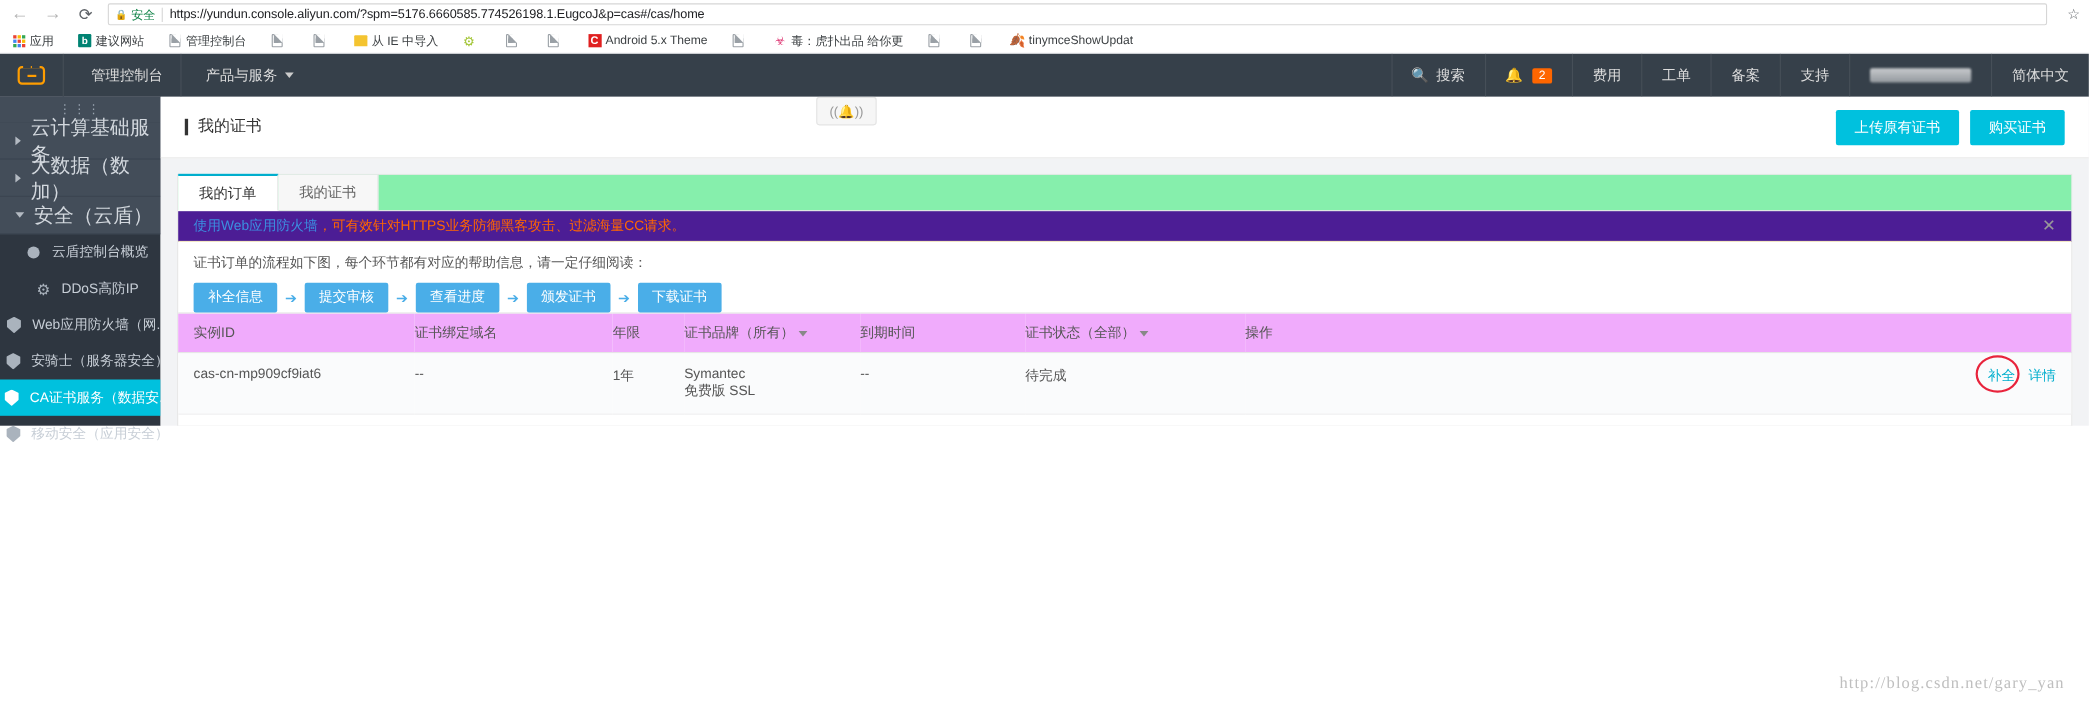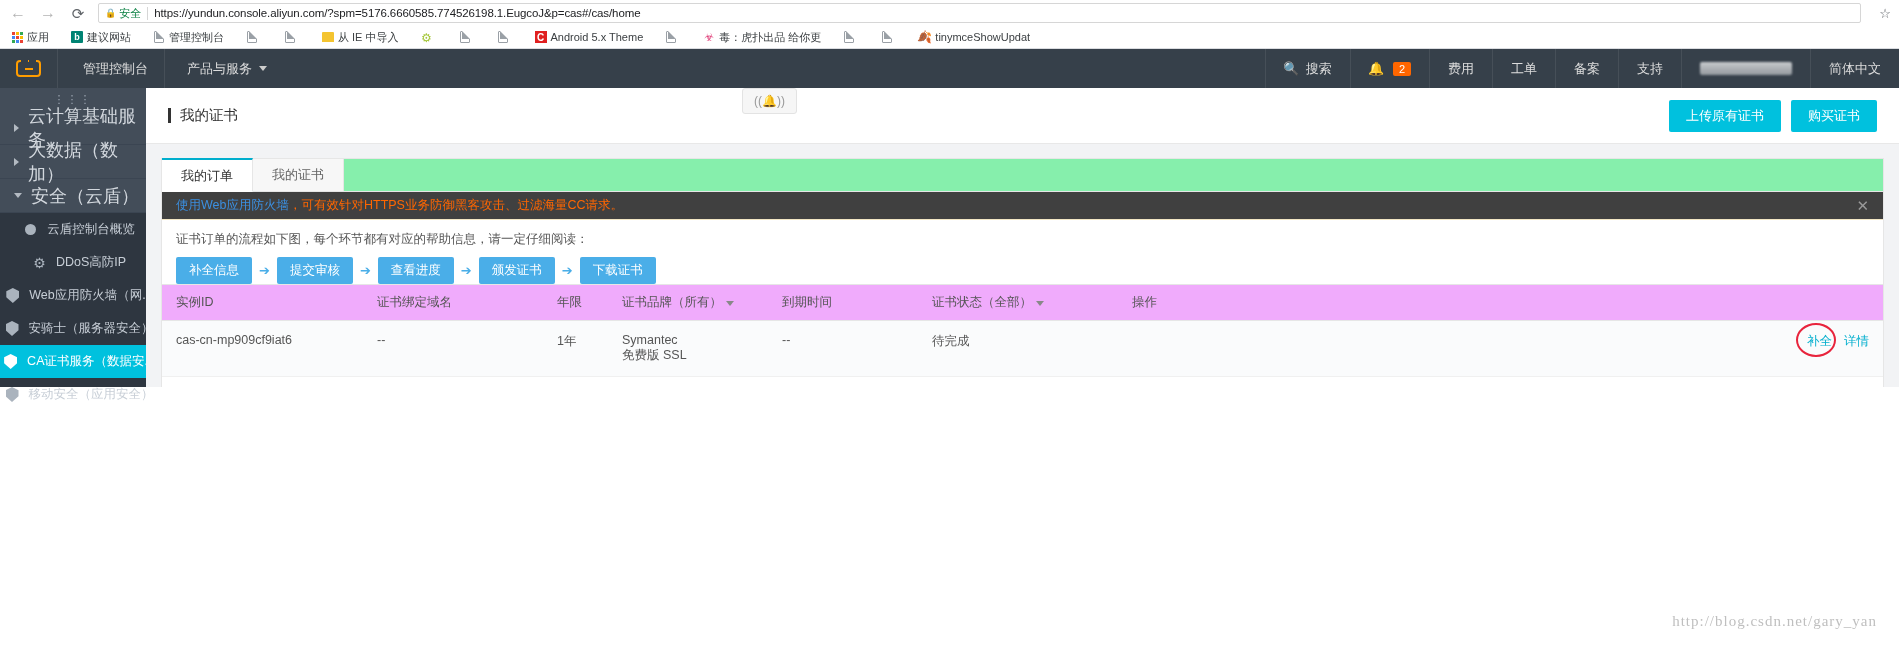--- a/index.html
+++ b/index.html
@@ -153,21 +153,21 @@
   .tabs { display: flex; height: 33px; background: #86efac; border-bottom: 1px solid #e6e6e6; }
   .tab {
     padding: 0 19px; display: flex; align-items: center; font-size: 13px;
     color: #666; background: #f7f7f7; border-right: 1px solid #e6e6e6;
   }
   .tab.active {
     background: #fff; color: #333; border-top: 2px solid #00aecd;
     margin-top: -1px; height: 34px; border-bottom: 1px solid #fff;
   }
   .alert {
-    margin: 0; background: #404040; border-bottom: 1px solid #f2e6c4;
+    margin: 0; background: #4c1d95; border-bottom: 1px solid #f2e6c4;
     height: 28px; display: flex; align-items: center; padding: 0 14px;
     font-size: 12.5px; color: #f60; position: relative;
   }
   .alert a { color: #3b8fe0; text-decoration: none; }
   .alert-close { position: absolute; right: 14px; color: #999; font-size: 15px; line-height:1;}
   .flow-desc { padding: 11px 14px 0 14px; font-size: 12.5px; color: #555; }
   .flow-row { display: flex; align-items: center; padding: 9px 14px 0 14px; gap: 7px; }
   .flow-btn {
     background: #4aaee8; color: #fff; font-size: 12.5px; padding: 5px 13px;
     border-radius: 2px; white-space: nowrap;

